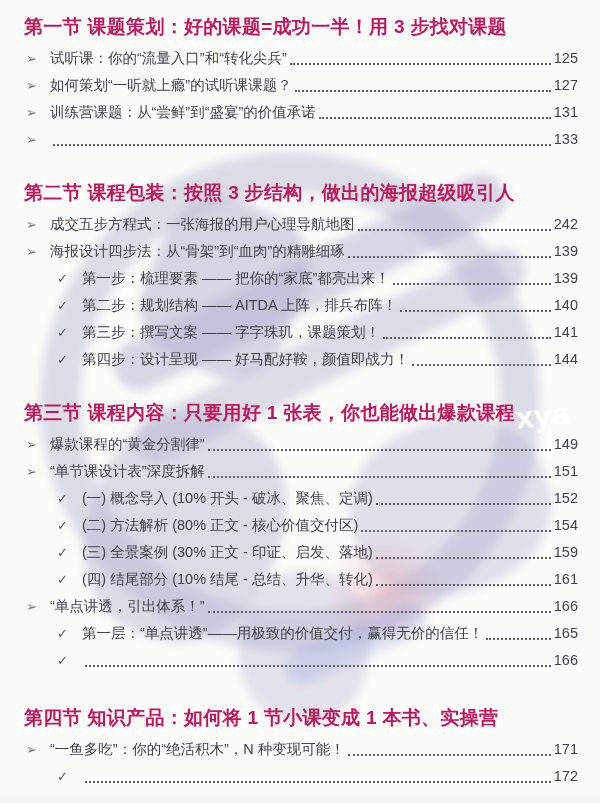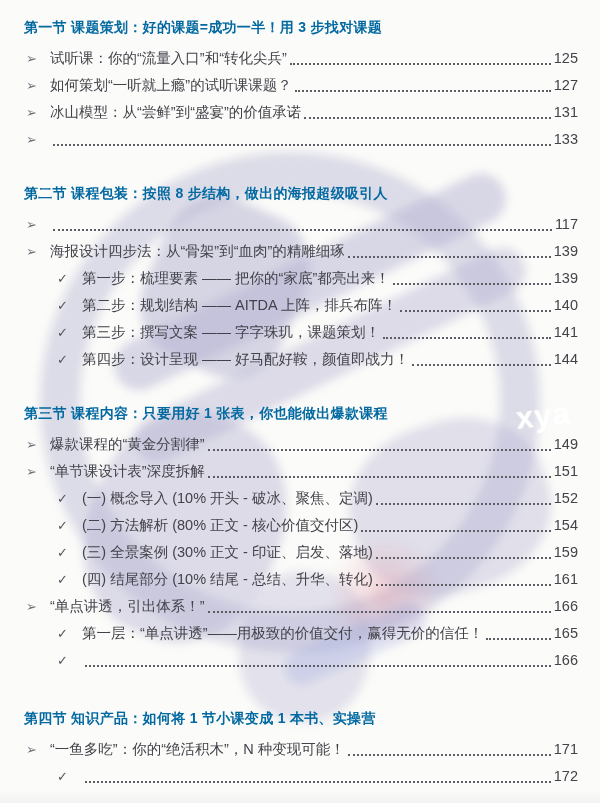--- a/index.html
+++ b/index.html
@@ -37,22 +37,22 @@
 
   .vignette{
     position:absolute;left:0;right:0;bottom:0;height:26px;z-index:4;pointer-events:none;
     background:linear-gradient(to bottom,rgba(110,110,120,0),rgba(110,110,120,0.10));
   }
 
   
   .toc{position:relative;z-index:1;padding:0 22px 0 0;}
   .sec-title{
     margin:25px 0 3px 24px;
-    font-size:14px;line-height:30px;font-weight:bold;
-    color:#0369a1;letter-spacing:0.3px;
+    font-size:19px;line-height:30px;font-weight:bold;
+    color:#be185d;letter-spacing:0.3px;
   }
   .section:first-child .sec-title{margin-top:12px;}
   .section-4 .sec-title{margin-top:29px;}
   .row{
     display:flex;align-items:flex-end;
     height:27px;line-height:27px;
     font-size:14.5px;color:#42424a;
   }
   .row .marker{flex:none;font-size:13px;line-height:27px;}
   .lvl1{padding-left:26px;}
@@ -94,36 +94,37 @@
           <span class="pg">125</span>
         </div>
         <div class="row lvl1">
           <span class="marker">➢</span>
           <span class="txt">如何策划“一听就上瘾”的试听课课题？</span>
           <span class="leader"></span>
           <span class="pg">127</span>
         </div>
         <div class="row lvl1">
           <span class="marker">➢</span>
-          <span class="txt">冰山模型：从“尝鲜”到“盛宴”的价值承诺</span>
+          <span class="txt">训练营课题：从“尝鲜”到“盛宴”的价值承诺</span>
           <span class="leader"></span>
           <span class="pg">131</span>
         </div>
         <div class="row lvl1">
           <span class="marker">➢</span>
           <span class="leader"></span>
           <span class="pg">133</span>
         </div>
       </section>
       <section class="section section-2">
-        <h2 class="sec-title">第二节 课程包装：按照 8 步结构，做出的海报超级吸引人</h2>
-        <div class="row lvl1">
-          <span class="marker">➢</span>
-          <span class="leader"></span>
-          <span class="pg">117</span>
+        <h2 class="sec-title">第二节 课程包装：按照 3 步结构，做出的海报超级吸引人</h2>
+        <div class="row lvl1">
+          <span class="marker">➢</span>
+          <span class="txt">成交五步方程式：一张海报的用户心理导航地图</span>
+          <span class="leader"></span>
+          <span class="pg">242</span>
         </div>
         <div class="row lvl1">
           <span class="marker">➢</span>
           <span class="txt">海报设计四步法：从“骨架”到“血肉”的精雕细琢</span>
           <span class="leader"></span>
           <span class="pg">139</span>
         </div>
         <div class="row lvl2">
           <span class="marker">✓</span>
           <span class="txt">第一步：梳理要素 —— 把你的“家底”都亮出来！</span>

